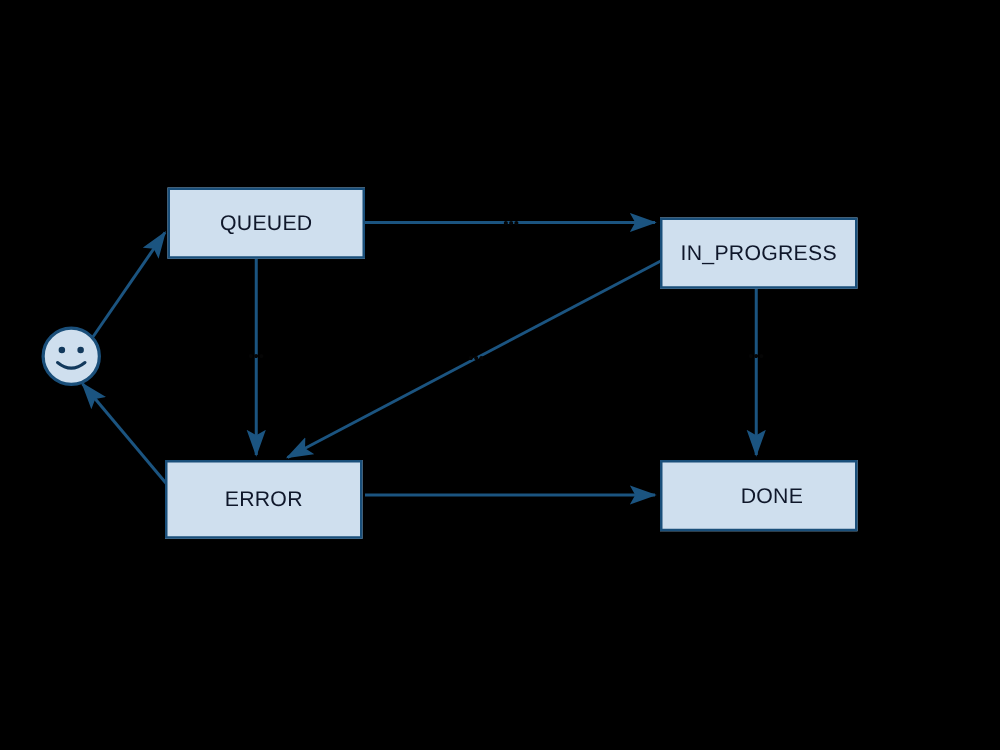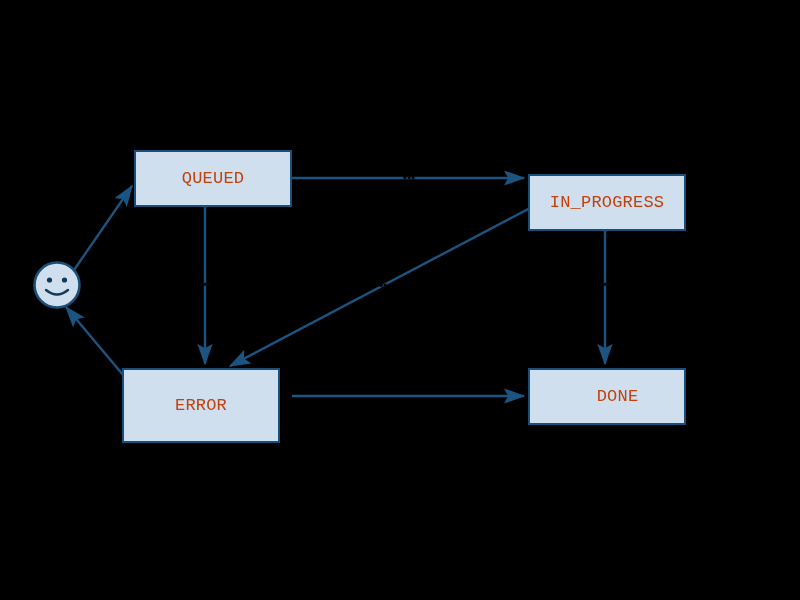--- a/index.html
+++ b/index.html
@@ -29,23 +29,23 @@
   .node-box {
     position: absolute;
     box-sizing: border-box;
     background: #cfdfee;
     border: 2px solid #1a4f7a;
     display: flex;
     align-items: center;
     justify-content: center;
   }
   .node-label {
-    color: #c2410c;
+    color: #0f172a;
     font-size: 17px;
-    font-family: Liberation Mono, monospace;
+    font-family: Liberation Sans, sans-serif;
     letter-spacing: 0.2px;
     white-space: nowrap;
   }
   .edge-label {
     position: absolute;
     color: #050505;
     font-size: 12px;
     font-family: "Liberation Sans", sans-serif;
     white-space: nowrap;
     transform: translate(-50%, -50%);
@@ -90,21 +90,21 @@
   </svg>
 
   <div class="node-box" style="left:134px; top:150px; width:158px; height:57px;">
     <span class="node-label">QUEUED</span>
   </div>
 
   <div class="node-box" style="left:528px; top:150px; width:158px; height:57px;margin-top:24px;">
     <span class="node-label">IN_PROGRESS</span>
   </div>
 
-  <div class="node-box" style="left:122px; top:368px; width:158px; height:75px;">
+  <div class="node-box" style="left:132px; top:368px; width:158px; height:63px;">
     <span class="node-label">ERROR</span>
   </div>
 
   <div class="node-box" style="left:528px; top:368px; width:158px; height:57px;padding-left:21px;">
     <span class="node-label">DONE</span>
   </div>
 
   <span class="edge-label" style="left:409px; top:178px;">•••</span>
 
   <span class="edge-label" style="left:205px; top:285px;">•••</span>

